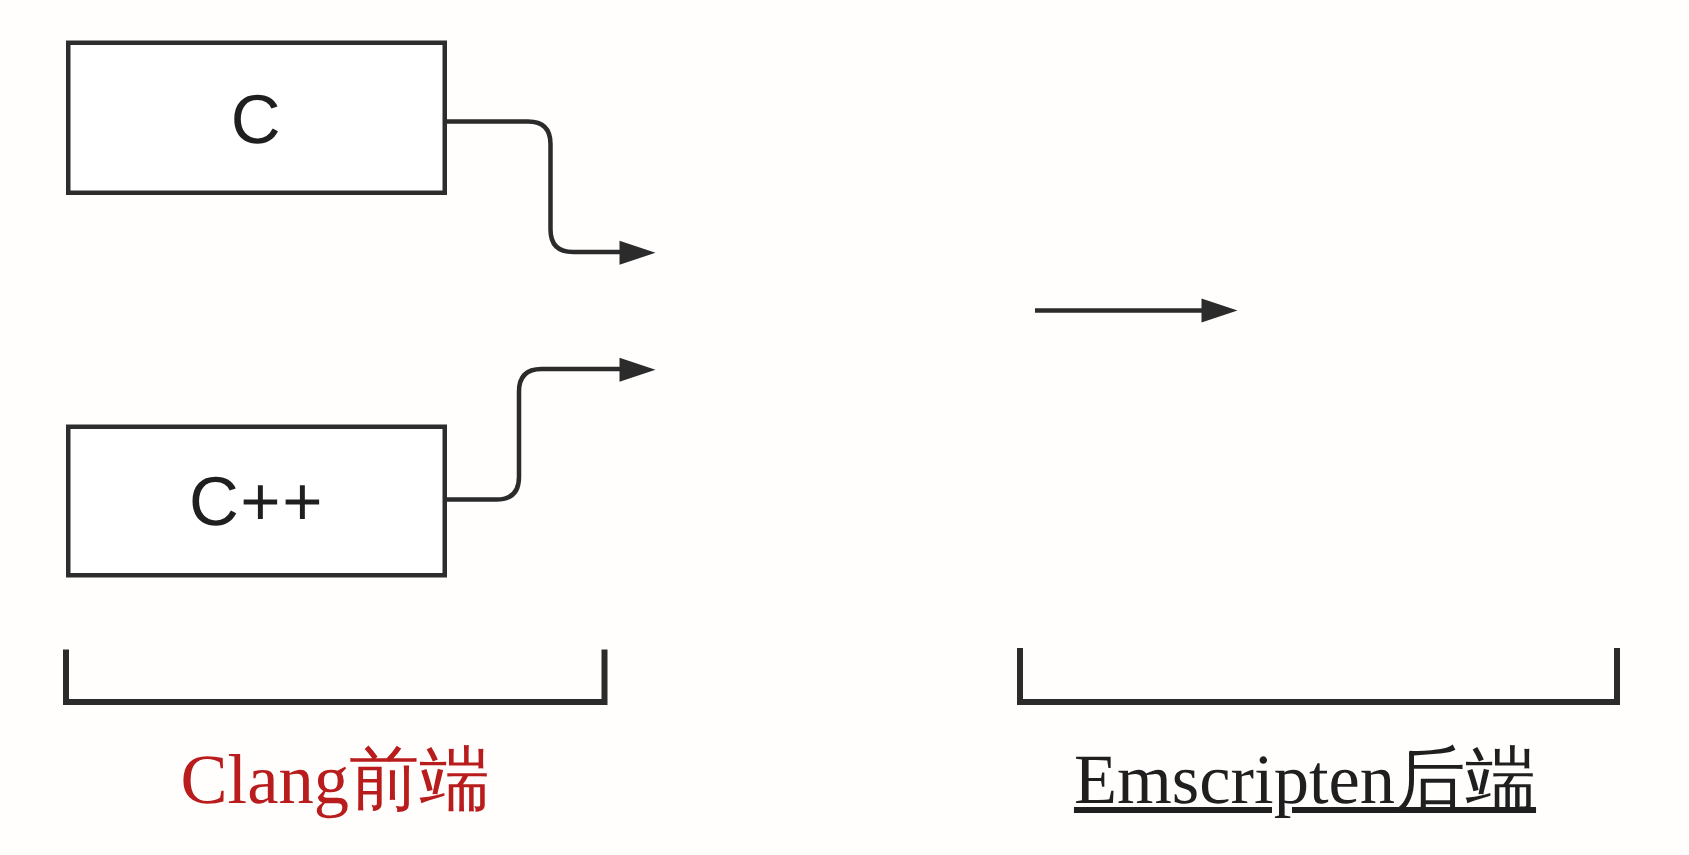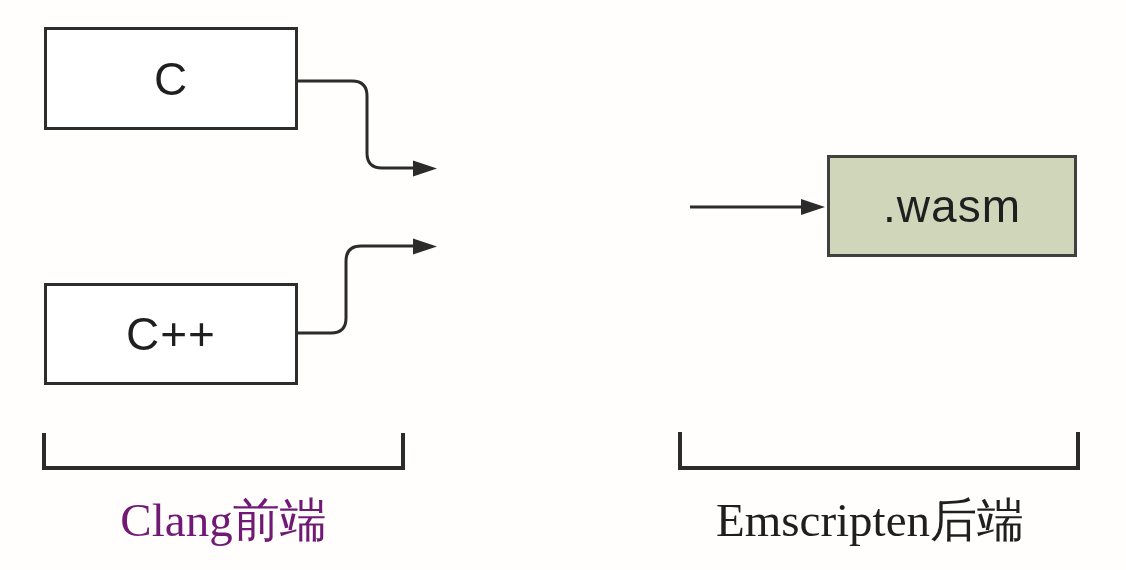--- a/index.html
+++ b/index.html
@@ -40,21 +40,21 @@
     position: absolute;
     top: 492px;
     text-align: center;
     font-family: "Liberation Serif", serif;
     font-size: 47px;
     line-height: 1.2;
     color: #1f1f1f;
     white-space: nowrap;
   }
   .caption-left  { left: 42px;  width: 363px; }
-  .caption-right { left: 660px; width: 420px; }
+  .caption-right { left: 660px; width: 420px; text-decoration: underline; }
 </style>
 </head>
 <body>
 
 <div class="canvas">
 
   <svg class="wires" viewBox="0 0 1126 570" fill="none" xmlns="http://www.w3.org/2000/svg">
 
     <path d="M298 81 H352 Q367 81 367 96 V153 Q367 168 382 168 H414" stroke-width="3" stroke-linecap="butt" style="stroke: rgb(43, 43, 43);"></path>
     <polygon points="413,160.5 437,168.5 413,176.5" style="fill: rgb(43, 43, 43);"></polygon>
@@ -71,21 +71,18 @@
 
   <div class="node node-c" style="background-color: rgb(255, 255, 255); border-color: rgb(45, 45, 45);">
     <span class="node-label">C</span>
   </div>
 
   <div class="node node-cpp" style="background-color: rgb(255, 255, 255); border-color: rgb(45, 45, 45);">
     <span class="node-label">C++</span>
   </div>
 
 
-  <div class="node node-wasm" style="background-color: rgb(208, 214, 186); border-color: rgb(64, 64, 64);">
-    <span class="node-label">.wasm</span>
-  </div>
 
-  <div class="caption caption-left" style="color: #701a75;">Clang前端</div>
+  <div class="caption caption-left" style="color: #b91c1c;">Clang前端</div>
 
   <div class="caption caption-right" style="color: rgb(31, 31, 31);">Emscripten后端</div>
 
 </div>
 
 </body></html>

